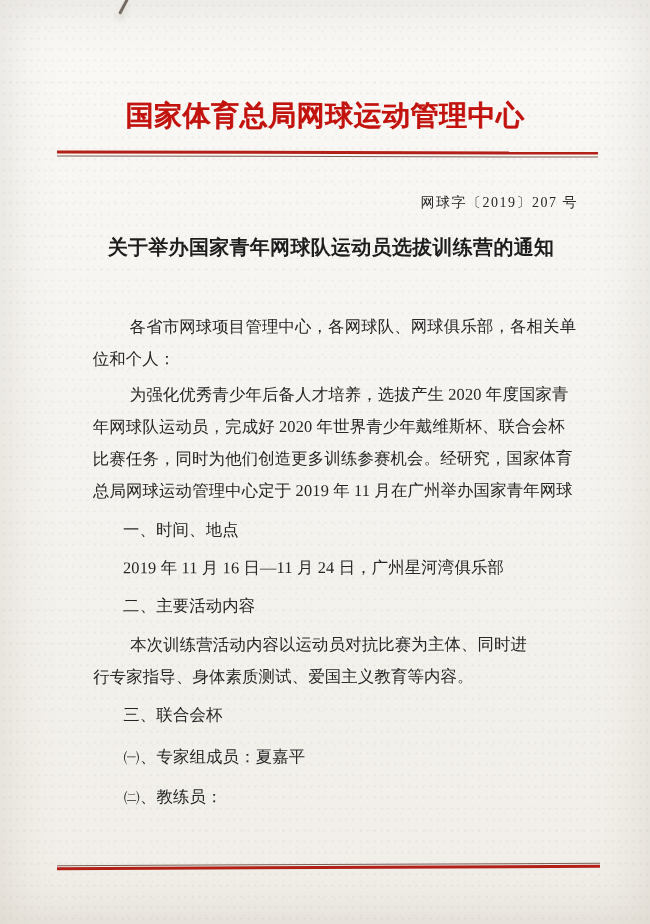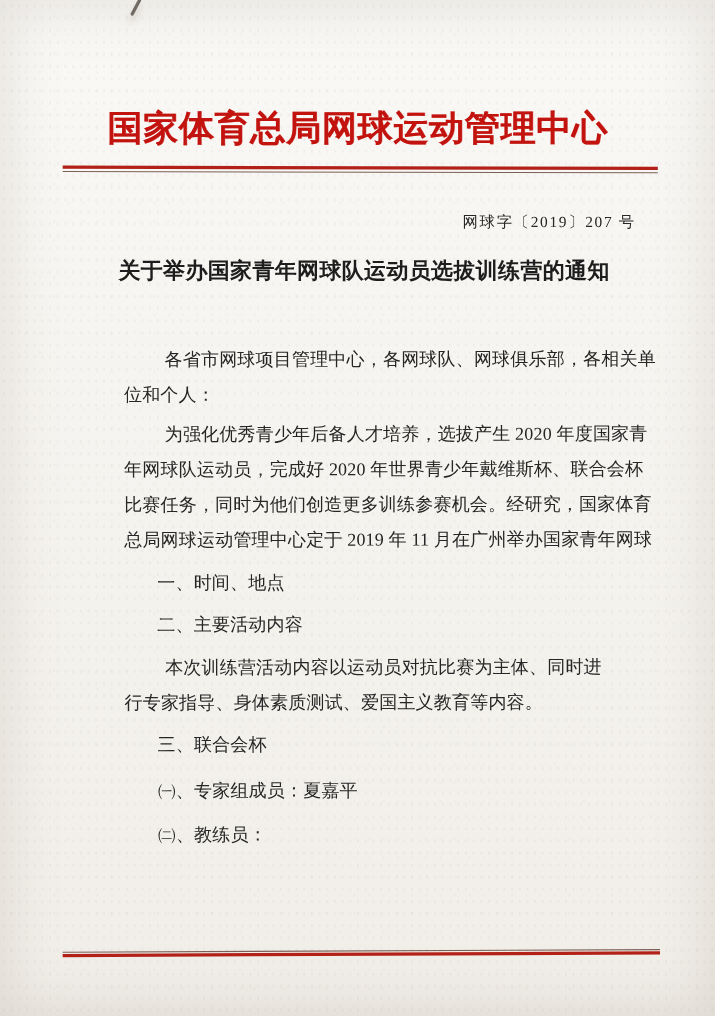--- a/index.html
+++ b/index.html
@@ -35,21 +35,21 @@
     opacity: 0.75;
     box-shadow: 2px 6px 6px rgba(120,100,80,0.35);
   }
   .org-title {
     position: absolute;
     top: 90px;
     left: 0;
     right: 0;
     text-align: center;
     line-height: 52px;
-    font-size: 32px;
+    font-size: 28px;
     font-weight: bold;
     letter-spacing: 0.5px;
     color: var(--header-red, #c2130e);
     text-shadow: 0.4px 0.4px 0 rgba(194,19,14,0.55);
     white-space: nowrap;
   }
   .header-rule {
     position: absolute;
     top: 151px;
     left: 57px;
@@ -88,21 +88,20 @@
     width: 472px;
     font-size: 16.4px;
     letter-spacing: 0.15px;
     color: var(--text, #262626);
     transform: rotate(-0.1deg);
   }
   .ln {
     height: 32px;
     line-height: 32px;
     white-space: nowrap;
-    margin-left: 20px;
   }
   .ind2 { text-indent: 37px; }
   .ind1 { text-indent: 30px; }
   .g4  { margin-top: 4px; }
   .g6  { margin-top: 6px; }
   .g7  { margin-top: 7px; }
   .g8  { margin-top: 8px; }
   .g10 { margin-top: 10px; }
   .footer-rule {
     position: absolute;
@@ -135,20 +134,21 @@
   <div class="content">
     <div class="ln ind2">各省市网球项目管理中心，各网球队、网球俱乐部，各相关单</div>
     <div class="ln">位和个人：</div>
 
     <div class="ln ind2 g4">为强化优秀青少年后备人才培养，选拔产生 2020 年度国家青</div>
     <div class="ln">年网球队运动员，完成好 2020 年世界青少年戴维斯杯、联合会杯</div>
     <div class="ln">比赛任务，同时为他们创造更多训练参赛机会。经研究，国家体育</div>
     <div class="ln">总局网球运动管理中心定于 2019 年 11 月在广州举办国家青年网球</div>
 
     <div class="ln ind1 g7">一、时间、地点</div>
+    <div class="ln ind1 g6">2019 年 11 月 16 日—11 月 24 日，广州星河湾俱乐部</div>
 
     <div class="ln ind1 g6">二、主要活动内容</div>
     <div class="ln ind2 g7">本次训练营活动内容以运动员对抗比赛为主体、同时进</div>
     <div class="ln">行专家指导、身体素质测试、爱国主义教育等内容。</div>
 
     <div class="ln ind1 g6">三、联合会杯</div>
 
     <div class="ln ind1 g10">㈠、专家组成员：夏嘉平</div>
     <div class="ln ind1 g8">㈡、教练员：</div>
   </div>

